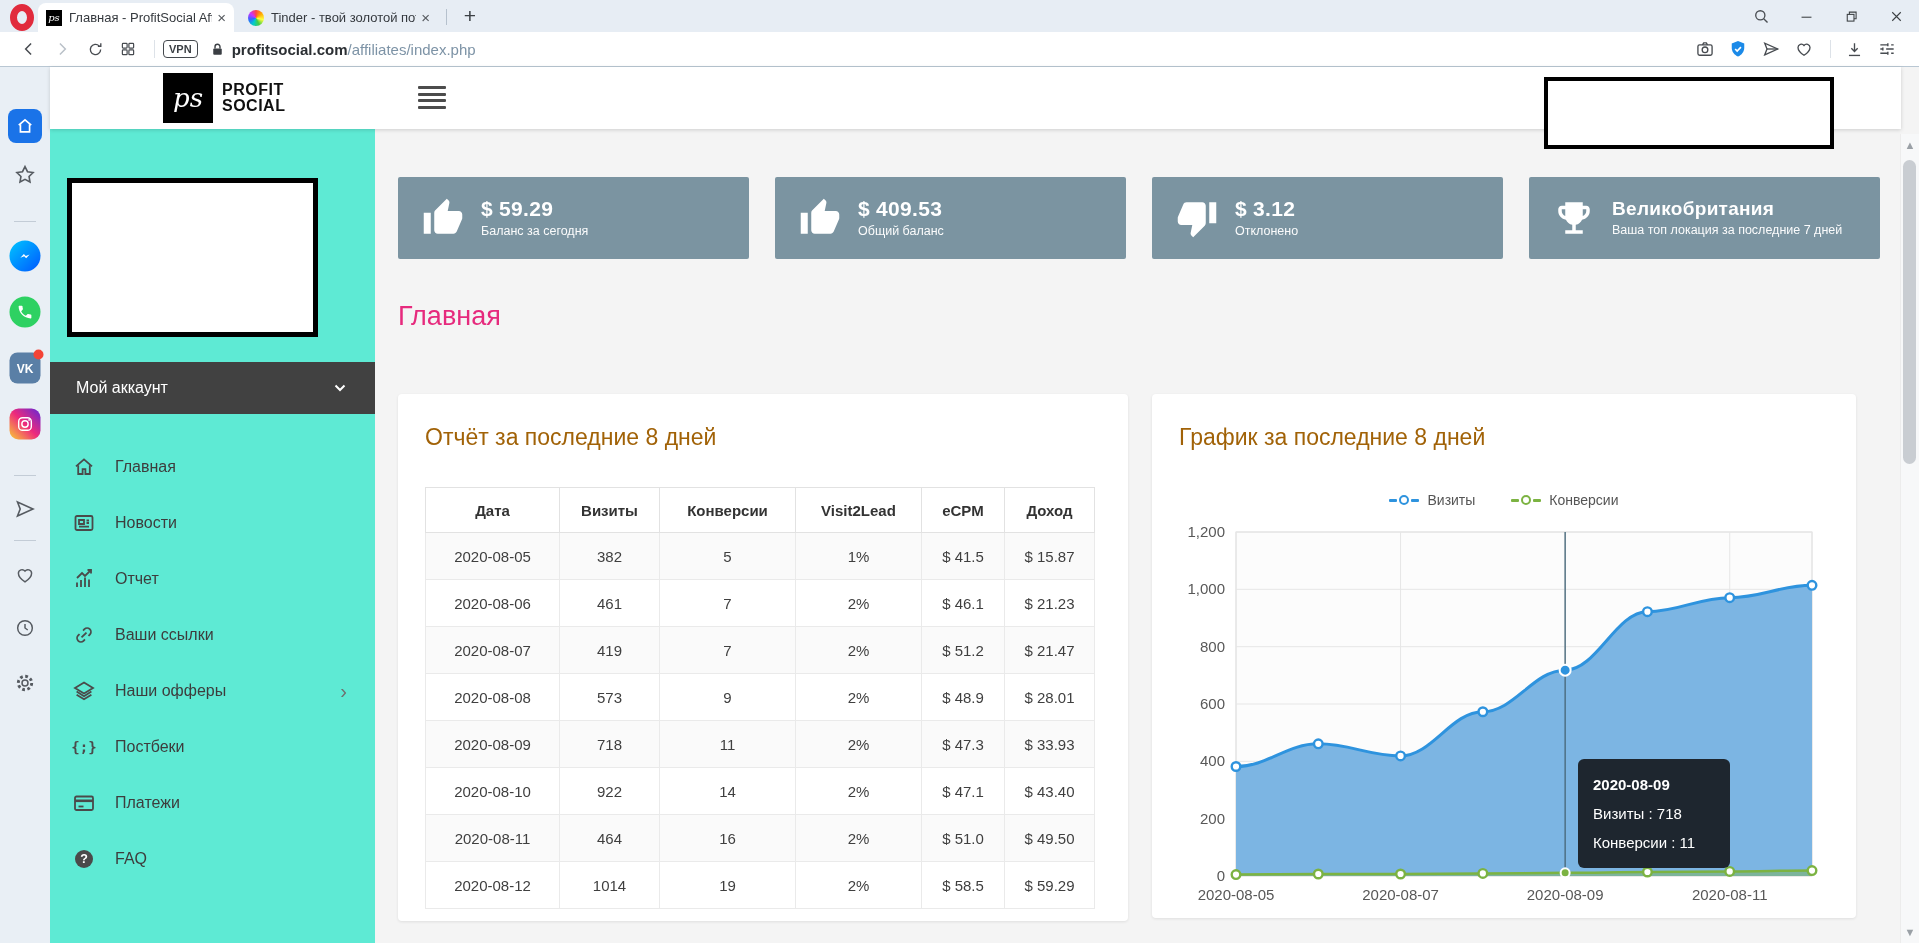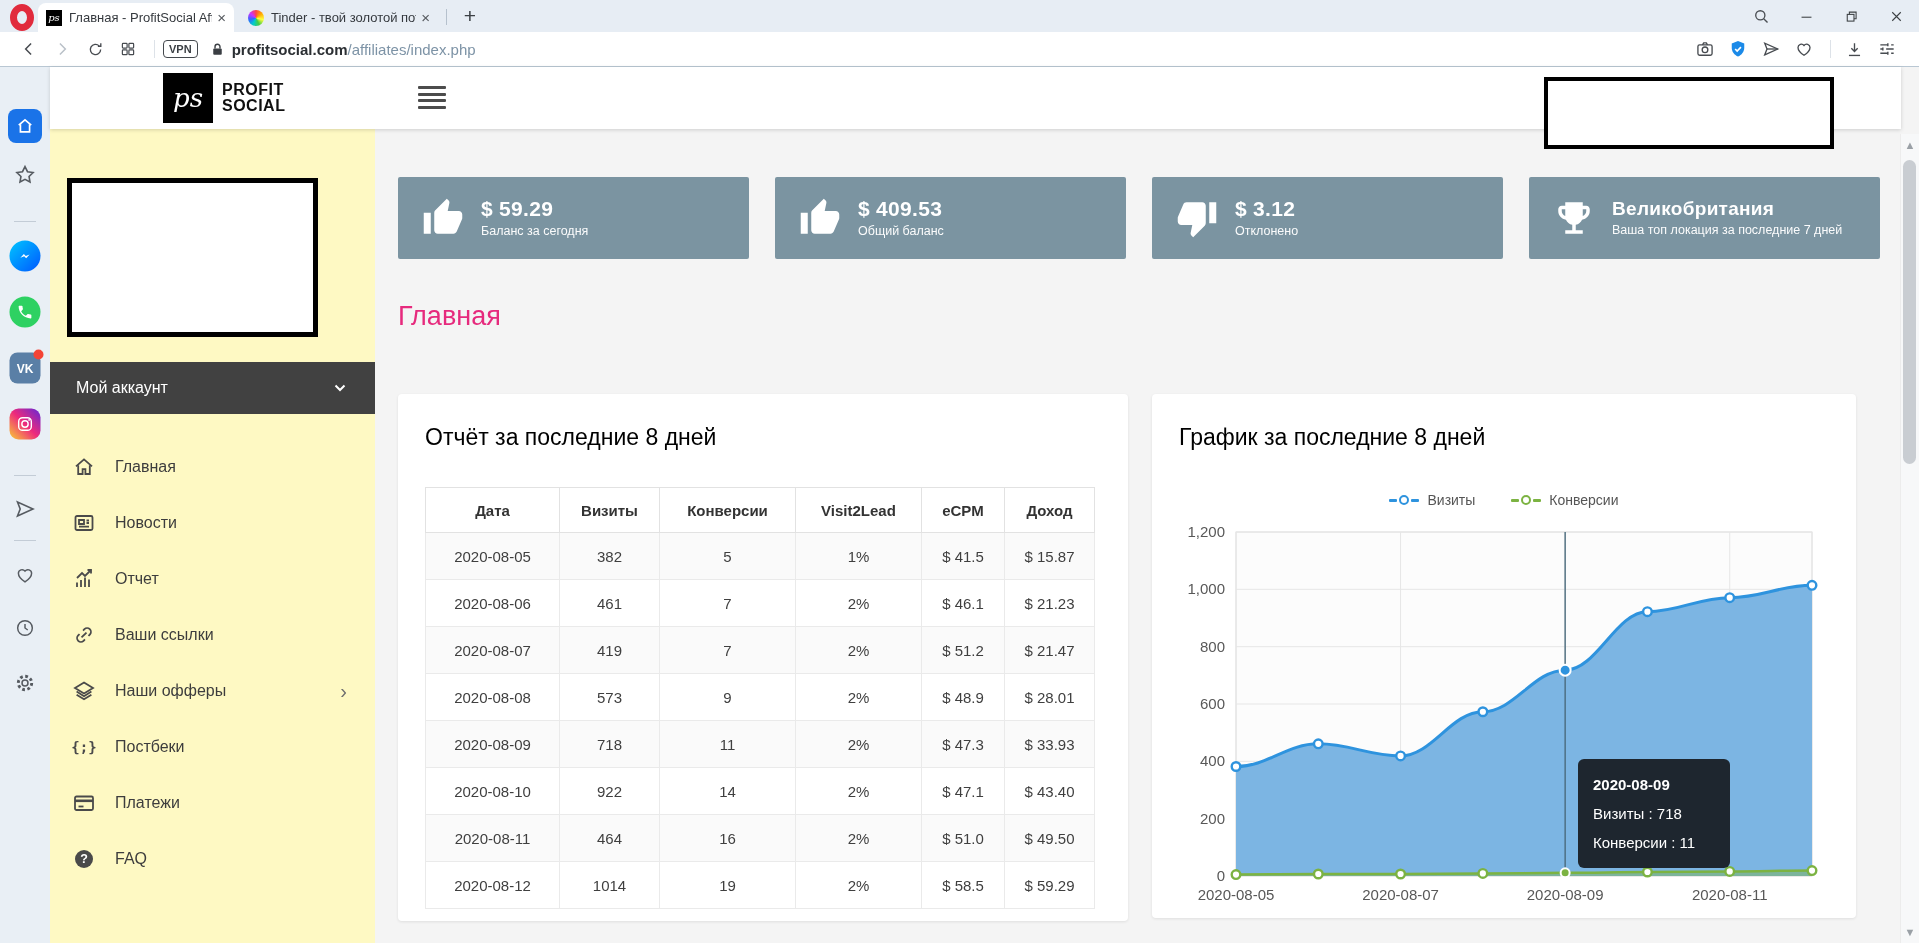--- a/index.html
+++ b/index.html
@@ -55,21 +55,21 @@
     box-shadow:0 1px 4px rgba(0,0,0,.16);z-index:3;}
   .logo{position:absolute;left:113px;top:6px;display:flex;align-items:center;}
   .logo-box{width:50px;height:50px;background:#000;color:#fff;display:flex;align-items:center;justify-content:center;
     font-family:"DejaVu Serif",serif;font-style:italic;font-size:26px;}
   .logo-text{margin-left:9px;font-weight:bold;font-size:16px;line-height:16px;letter-spacing:.5px;color:#101010;}
   #hamburger{position:absolute;left:368px;top:19px;width:28px;}
   #hamburger div{height:3.2px;background:#4c4c4c;margin-bottom:3.4px;border-radius:1px;}
   #redact-top{position:absolute;left:1544px;top:10px;width:290px;height:72px;border:4px solid #000;
     background:#fff;box-sizing:border-box;z-index:6;}
 
-  #app-sidebar{position:absolute;left:50px;top:62px;width:325px;bottom:0;background:#fef9c3;z-index:2;}
+  #app-sidebar{position:absolute;left:50px;top:62px;width:325px;bottom:0;background:#5eead4;z-index:2;}
   #avatar-box{position:absolute;left:17px;top:49px;width:251px;height:159px;border:5px solid #000;
     box-sizing:border-box;background:#fff;}
   #account-bar{position:absolute;left:0;top:233px;width:100%;height:52px;background:#414141;color:#fff;
     display:flex;align-items:center;padding:0 28px 0 26px;box-sizing:border-box;font-size:16px;}
   #account-bar .chev{margin-left:auto;}
   #menu{position:absolute;left:0;top:310px;width:100%;}
   .menu-item{height:56px;display:flex;align-items:center;padding:0 28px 0 22px;font-size:16px;color:#3d3d3d;cursor:pointer;}
   .mi-icon{width:24px;height:24px;margin-right:19px;flex:none;display:flex;align-items:center;justify-content:center;
     font-family:"DejaVu Sans Mono",monospace;font-weight:bold;font-size:14px;color:#4a4a4a;}
   .mi-chev{margin-left:auto;color:#6f6f6f;font-size:20px;line-height:18px;}
@@ -79,21 +79,21 @@
     display:flex;align-items:center;padding:0 14px 0 24px;box-sizing:border-box;}
   .stat-icon{width:42px;height:42px;margin-right:17px;flex:none;}
   .stat-value{font-size:21px;font-weight:bold;letter-spacing:.3px;}
   .stat-value.small{font-size:19px;}
   .stat-label{font-size:12.5px;margin-top:3px;line-height:15px;opacity:.97;}
   #page-title{position:absolute;left:23px;top:172px;font-size:27px;font-weight:500;color:#e62a7d;}
 
   .panel{position:absolute;background:#fff;border-radius:4px;box-shadow:0 1px 3px rgba(0,0,0,.09);}
   #report-panel{left:23px;top:265px;width:730px;height:527px;}
   #chart-panel{left:777px;top:265px;width:704px;height:524px;}
-  .panel-title{margin:30px 0 0 27px;font-size:23px;color:#000000;}
+  .panel-title{margin:30px 0 0 27px;font-size:23px;color:#a16207;}
 
   #report-table{border-collapse:collapse;margin:36px 9px 0 27px;border-radius:14px;}
   #report-table th{height:44px;font-size:15px;font-weight:bold;color:#333;border:1px solid #e2e2e2;padding:0 6px;}
   #report-table td{height:46px;font-size:15px;color:#3f3f3f;border:1px solid #eaeaea;text-align:center;padding:0 6px;}
   #report-table tbody tr:nth-child(odd){background:#fafafa;}
 
   #chart-legend{position:absolute;left:0;top:98px;width:100%;display:flex;justify-content:center;gap:36px;}
   .lg-item{display:flex;align-items:center;font-size:14px;color:#555;}
   .lg-dash{width:8px;height:3px;border-radius:1px;}
   .lg-circle{width:6px;height:6px;border-radius:50%;background:#fff;border:2.5px solid;margin:0 2px;}

